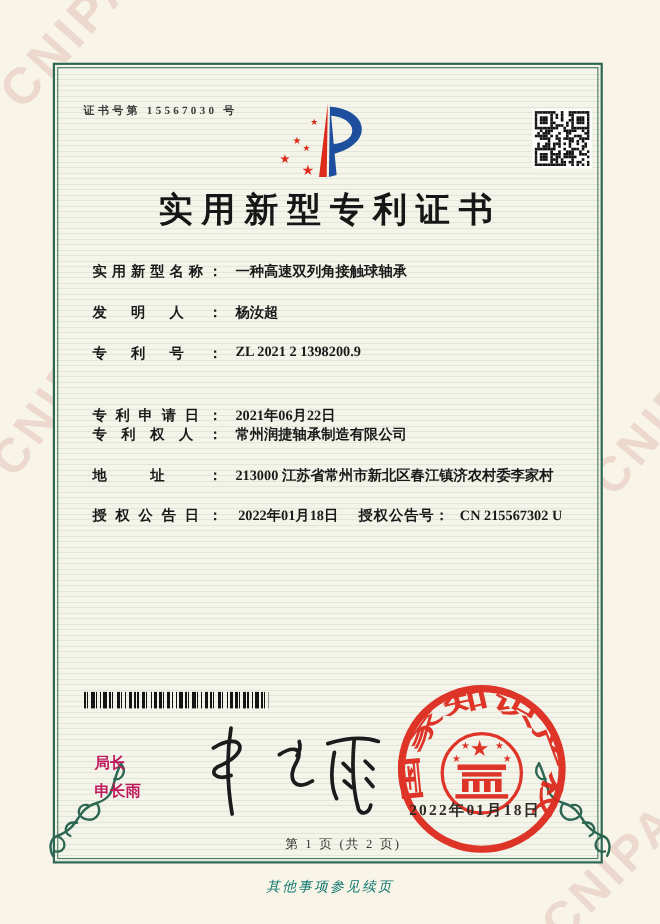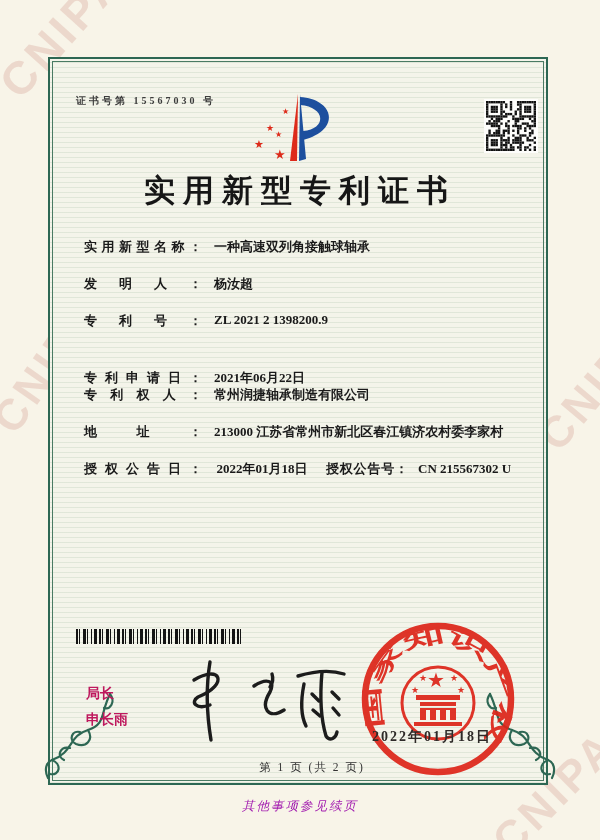--- a/index.html
+++ b/index.html
@@ -48,21 +48,21 @@
       #141414 18px 21px,rgba(0,0,0,0) 21px 23px);}
   .director{position:absolute;left:86px;top:680px;font-family:"Liberation Sans","DejaVu Sans",sans-serif;
             font-weight:bold;font-size:14px;line-height:26px;color:#be185d;}
   .signature{position:absolute;left:180px;top:652px;}
   .seal{position:absolute;left:356px;top:617px;width:164px;height:164px;}
   .seal-date{position:absolute;left:372px;top:728px;font-size:14px;letter-spacing:2px;
              font-weight:600;color:#2e2a28;white-space:nowrap;}
   .page-no{position:absolute;left:12px;top:760px;width:100%;text-align:center;font-size:11.5px;
            letter-spacing:2px;color:#333;}
   .note{position:absolute;left:0;top:798px;width:100%;text-align:center;font-size:12.5px;
-        font-style:italic;letter-spacing:2px;color:#a21caf;}
+        font-style:italic;letter-spacing:2px;color:#0f766e;}
   .flourish{position:absolute;width:100px;height:100px;}
   .flourish.bl{left:40px;top:690px;}
   .flourish.br{left:460px;top:690px;transform:scaleX(-1);}
 </style>
 </head>
 <body>
 
 <div class="page">
 
   <div class="wm pink" style="left:-18px;top:4px;font-size:46px;transform:rotate(-48deg);">CNIPA</div>

